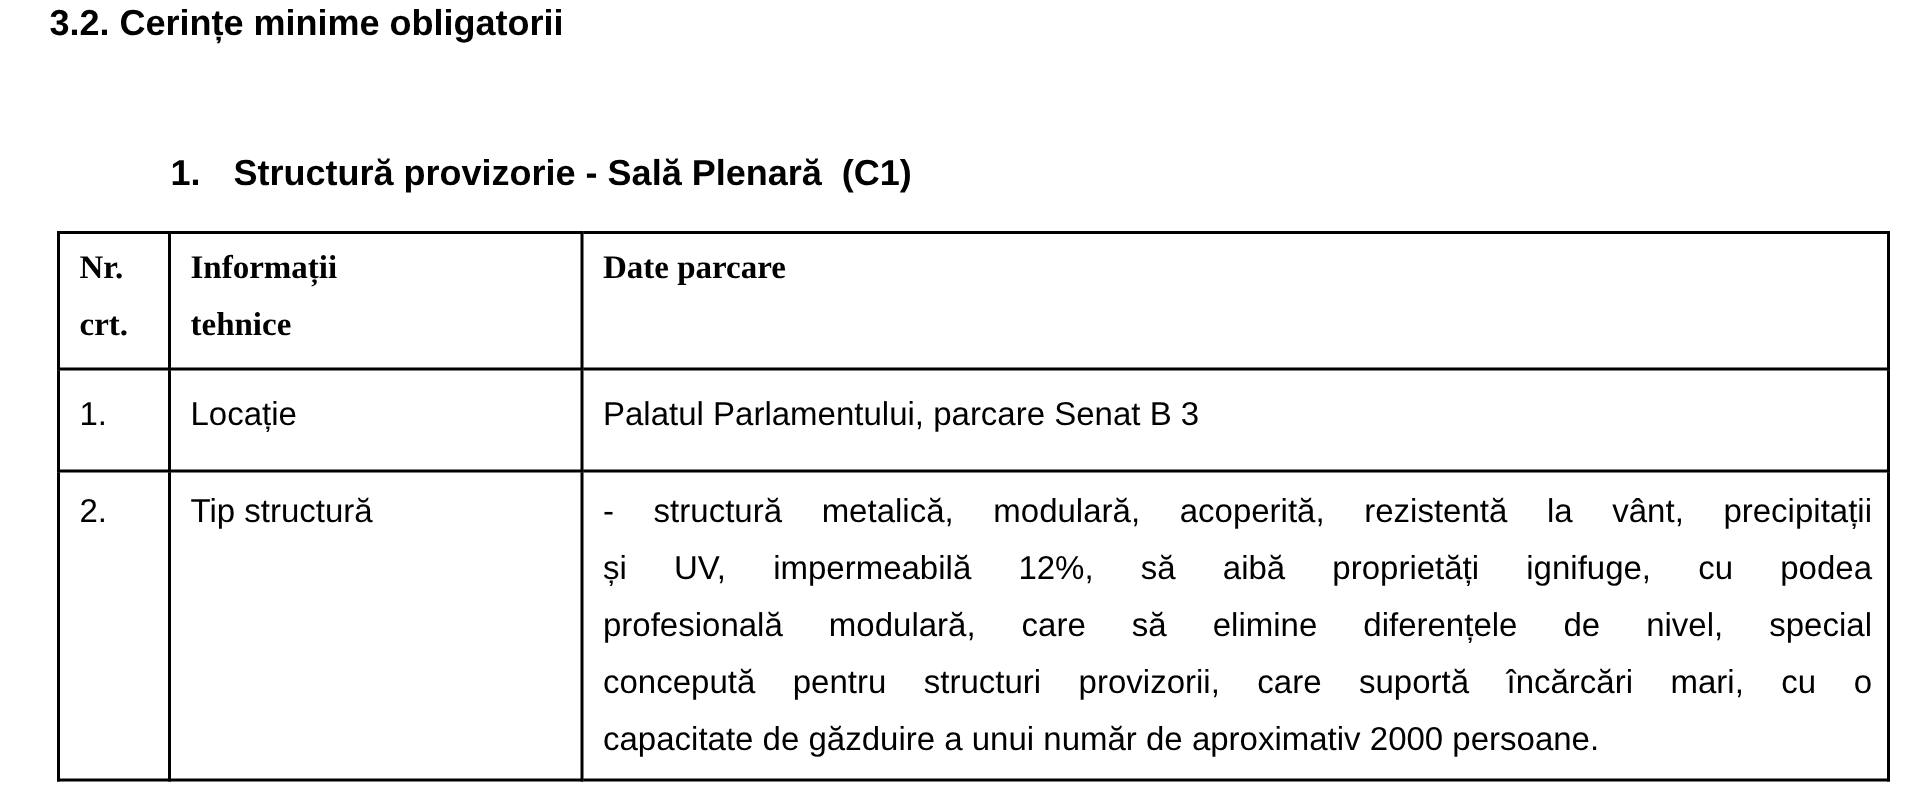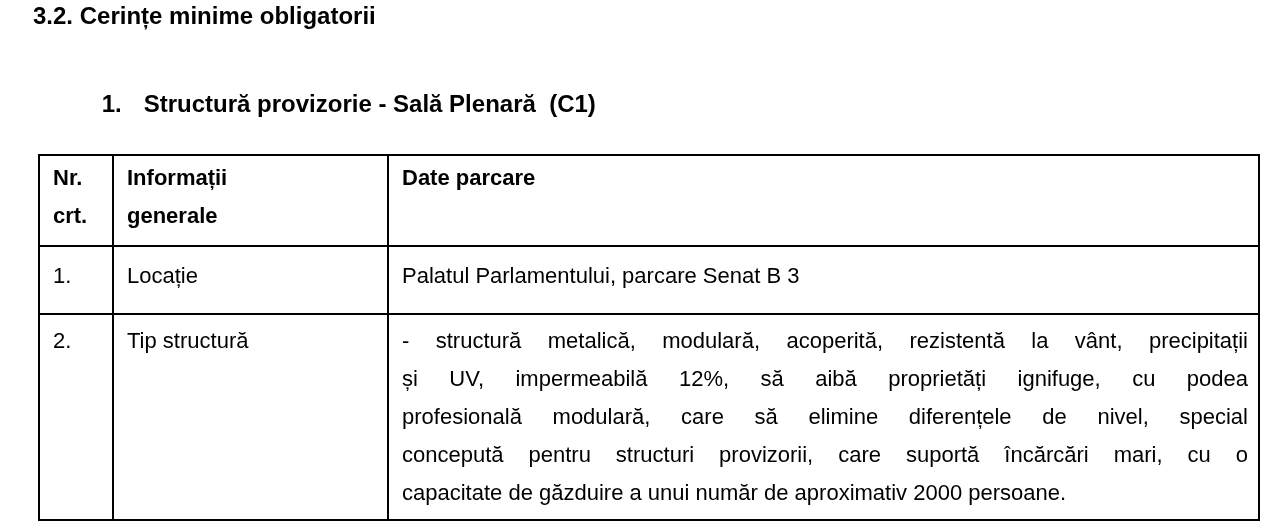--- a/index.html
+++ b/index.html
@@ -23,21 +23,21 @@
     margin: 0;
     font-size: 24px;
     font-weight: bold;
     line-height: 32px;
     white-space: pre-wrap;
   }
   .item-heading {
     position: absolute;
     left: 75px;
     top: 53px;
-    margin: 0;
+    margin: 12px;
     font-size: 24px;
     font-weight: bold;
     line-height: 34px;
     white-space: pre-wrap;
   }
   .item-heading .num {
     display: inline-block;
     margin-right: 22px;
   }
   table.req {
@@ -54,20 +54,21 @@
     font-size: 22px;
     line-height: 38px;
     text-align: left;
     box-sizing: border-box;
     overflow: hidden;
   }
   table.req th {
     font-weight: bold;
     height: 91px;
     padding: 3px 20px 3px 13px;
+    font-family: Liberation Serif, serif;
   }
   table.req tr.r1 td { height: 68px; padding: 10px 8px 4px 13px; }
   table.req tr.r2 td { height: 206px; padding: 7px 8px 4px 13px; }
   td.c-date { padding-right: 10px !important; }
   .jl  { text-align: justify; text-align-last: justify; }
   .jl-last { text-align: justify; text-align-last: left; }
 </style>
 </head>
 <body>
 
@@ -86,21 +87,21 @@
       <col style="width:871px">
     </colgroup>
     <thead>
       <tr>
         <th>
           <div>Nr.</div>
           <div>crt.</div>
         </th>
         <th>
           <div>Informații</div>
-          <div>generale</div>
+          <div>tehnice</div>
         </th>
         <th>
           <div>Date parcare</div>
         </th>
       </tr>
     </thead>
     <tbody>
       <tr class="r1">
         <td class="c-nr">1.</td>
         <td class="c-info">Locație</td>

